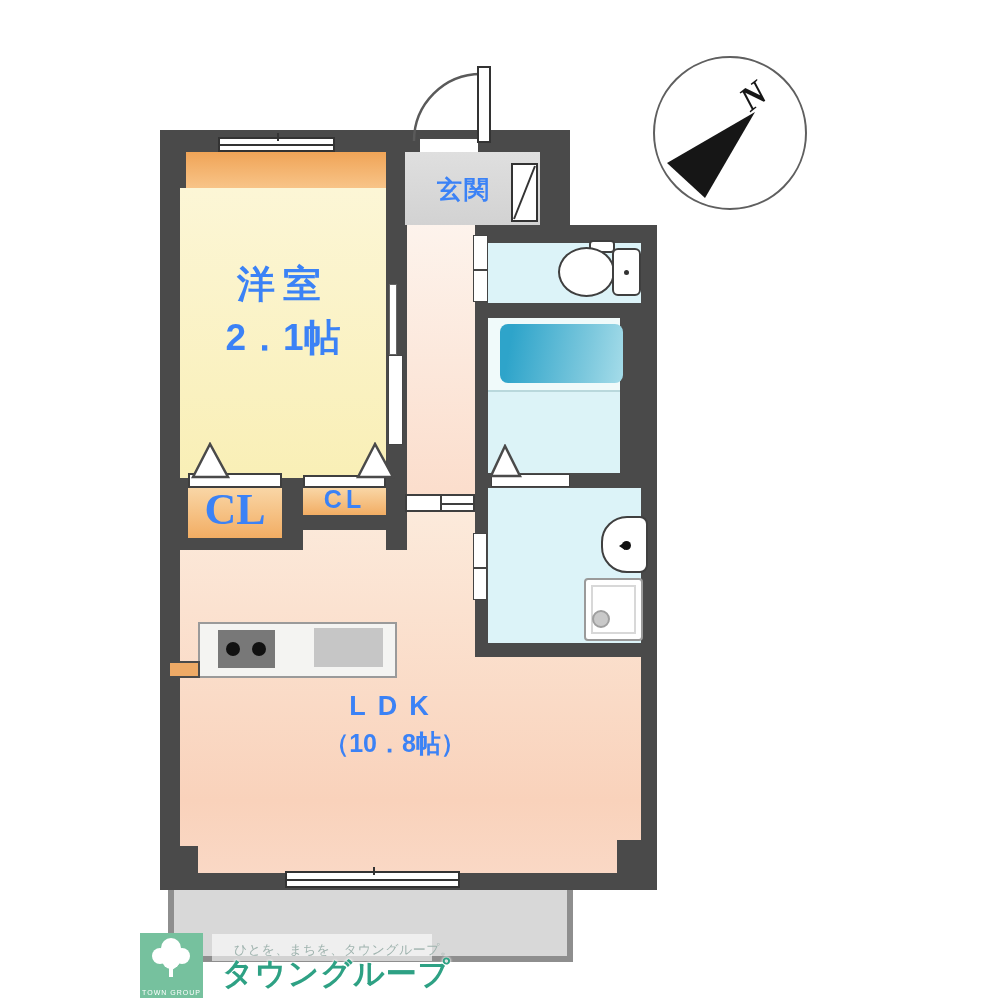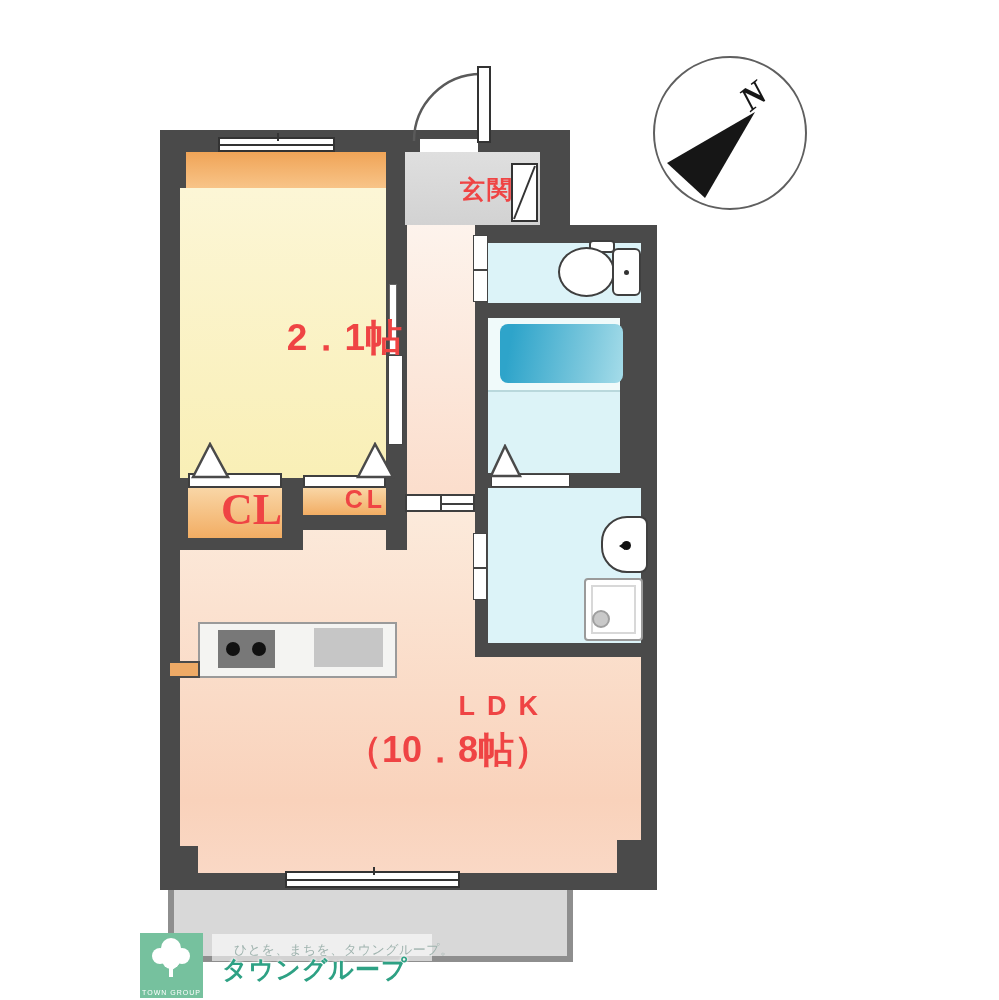--- a/index.html
+++ b/index.html
@@ -86,36 +86,36 @@
   .washpan .inner{position:absolute;left:5px;top:5px;right:5px;bottom:5px;border:2px solid #d8d8d8;}
   .washpan .drain{position:absolute;left:6px;top:30px;width:14px;height:14px;border-radius:50%;background:#c9c9c9;border:2px solid #9f9f9f;}
 
   
   .compass-circle{left:653px;top:56px;width:154px;height:154px;border:2.5px solid #5f5f5f;border-radius:50%;}
   .compass-needle{left:650px;top:50px;width:160px;height:160px;}
   .compass-n{left:741px;top:77px;font-size:34px;font-weight:bold;font-style:italic;
              font-family:"Liberation Serif","DejaVu Serif",serif;color:#161616;transform:rotate(-38deg);}
 
   
-  .rm-label{text-align:right;font-weight:bold;color:#ef4444;line-height:1.1;}
+  .rm-label{text-align:center;font-weight:bold;color:#3b82f6;line-height:1.1;}
   .txt-yoshitsu-name{left:180px;top:264px;width:206px;font-size:38px;letter-spacing:8px;}
   .txt-yoshitsu-size{left:164px;top:318px;width:238px;font-size:37px;letter-spacing:0px;}
   .txt-genkan{left:414px;top:176px;width:100px;font-size:25px;letter-spacing:2px;}
   .txt-ldk{left:240px;top:692px;width:310px;font-size:27px;letter-spacing:12px;}
-  .txt-ldk-size{left:240px;top:730px;width:310px;font-size:36px;letter-spacing:0px;}
+  .txt-ldk-size{left:240px;top:730px;width:310px;font-size:25px;letter-spacing:0px;}
   .txt-cl-left{left:188px;top:486px;width:94px;font-size:44px;font-family:"Liberation Serif","DejaVu Serif",serif;}
   .txt-cl-right{left:303px;top:486px;width:83px;font-size:25px;letter-spacing:4px;}
 
   
   .logo-box{left:140px;top:933px;width:63px;height:65px;background:#76c19e;}
   .logo-box-text{position:absolute;left:0;bottom:2px;width:100%;text-align:center;
                  font-size:7px;color:#ffffff;letter-spacing:1px;}
   .slogan-band{left:212px;top:934px;width:220px;height:27px;background:rgba(255,255,255,0.6);}
   .txt-slogan{left:234px;top:941px;font-size:13px;color:#9fb3ae;letter-spacing:0.5px;}
-  .txt-brand{left:222px;top:953px;font-size:25px;font-weight:bold;color:#2ea184;letter-spacing:1px;
+  .txt-brand{left:222px;top:953px;font-size:31px;font-weight:bold;color:#2ea184;letter-spacing:1px;
              text-shadow:0 0 3px #fff,0 0 3px #fff;}
 </style>
 </head>
 <body>
 
 <div class="canvas">
 
   <div class="abs balcony"></div>
 
   <div class="abs wall wall-a"></div>
@@ -201,20 +201,21 @@
     <div class="inner"></div>
     <div class="drain"></div>
   </div>
 
   <div class="abs compass-circle"></div>
   <svg class="abs compass-needle" viewBox="0 0 160 160">
     <polygon points="105,62 17,113 55,148" fill="#161616"></polygon>
   </svg>
   <div class="abs compass-n">N</div>
 
+  <div class="abs rm-label txt-yoshitsu-name">洋室</div>
   <div class="abs rm-label txt-yoshitsu-size">2．1帖</div>
   <div class="abs rm-label txt-genkan">玄関</div>
   <div class="abs rm-label txt-ldk">LDK</div>
   <div class="abs rm-label txt-ldk-size">（10．8帖）</div>
   <div class="abs rm-label txt-cl-left">CL</div>
   <div class="abs rm-label txt-cl-right">CL</div>
 
   <div class="abs logo-box">
     <svg width="63" height="48" viewBox="0 0 63 48">
       <circle cx="31" cy="15" r="10" fill="#ffffff"></circle>

